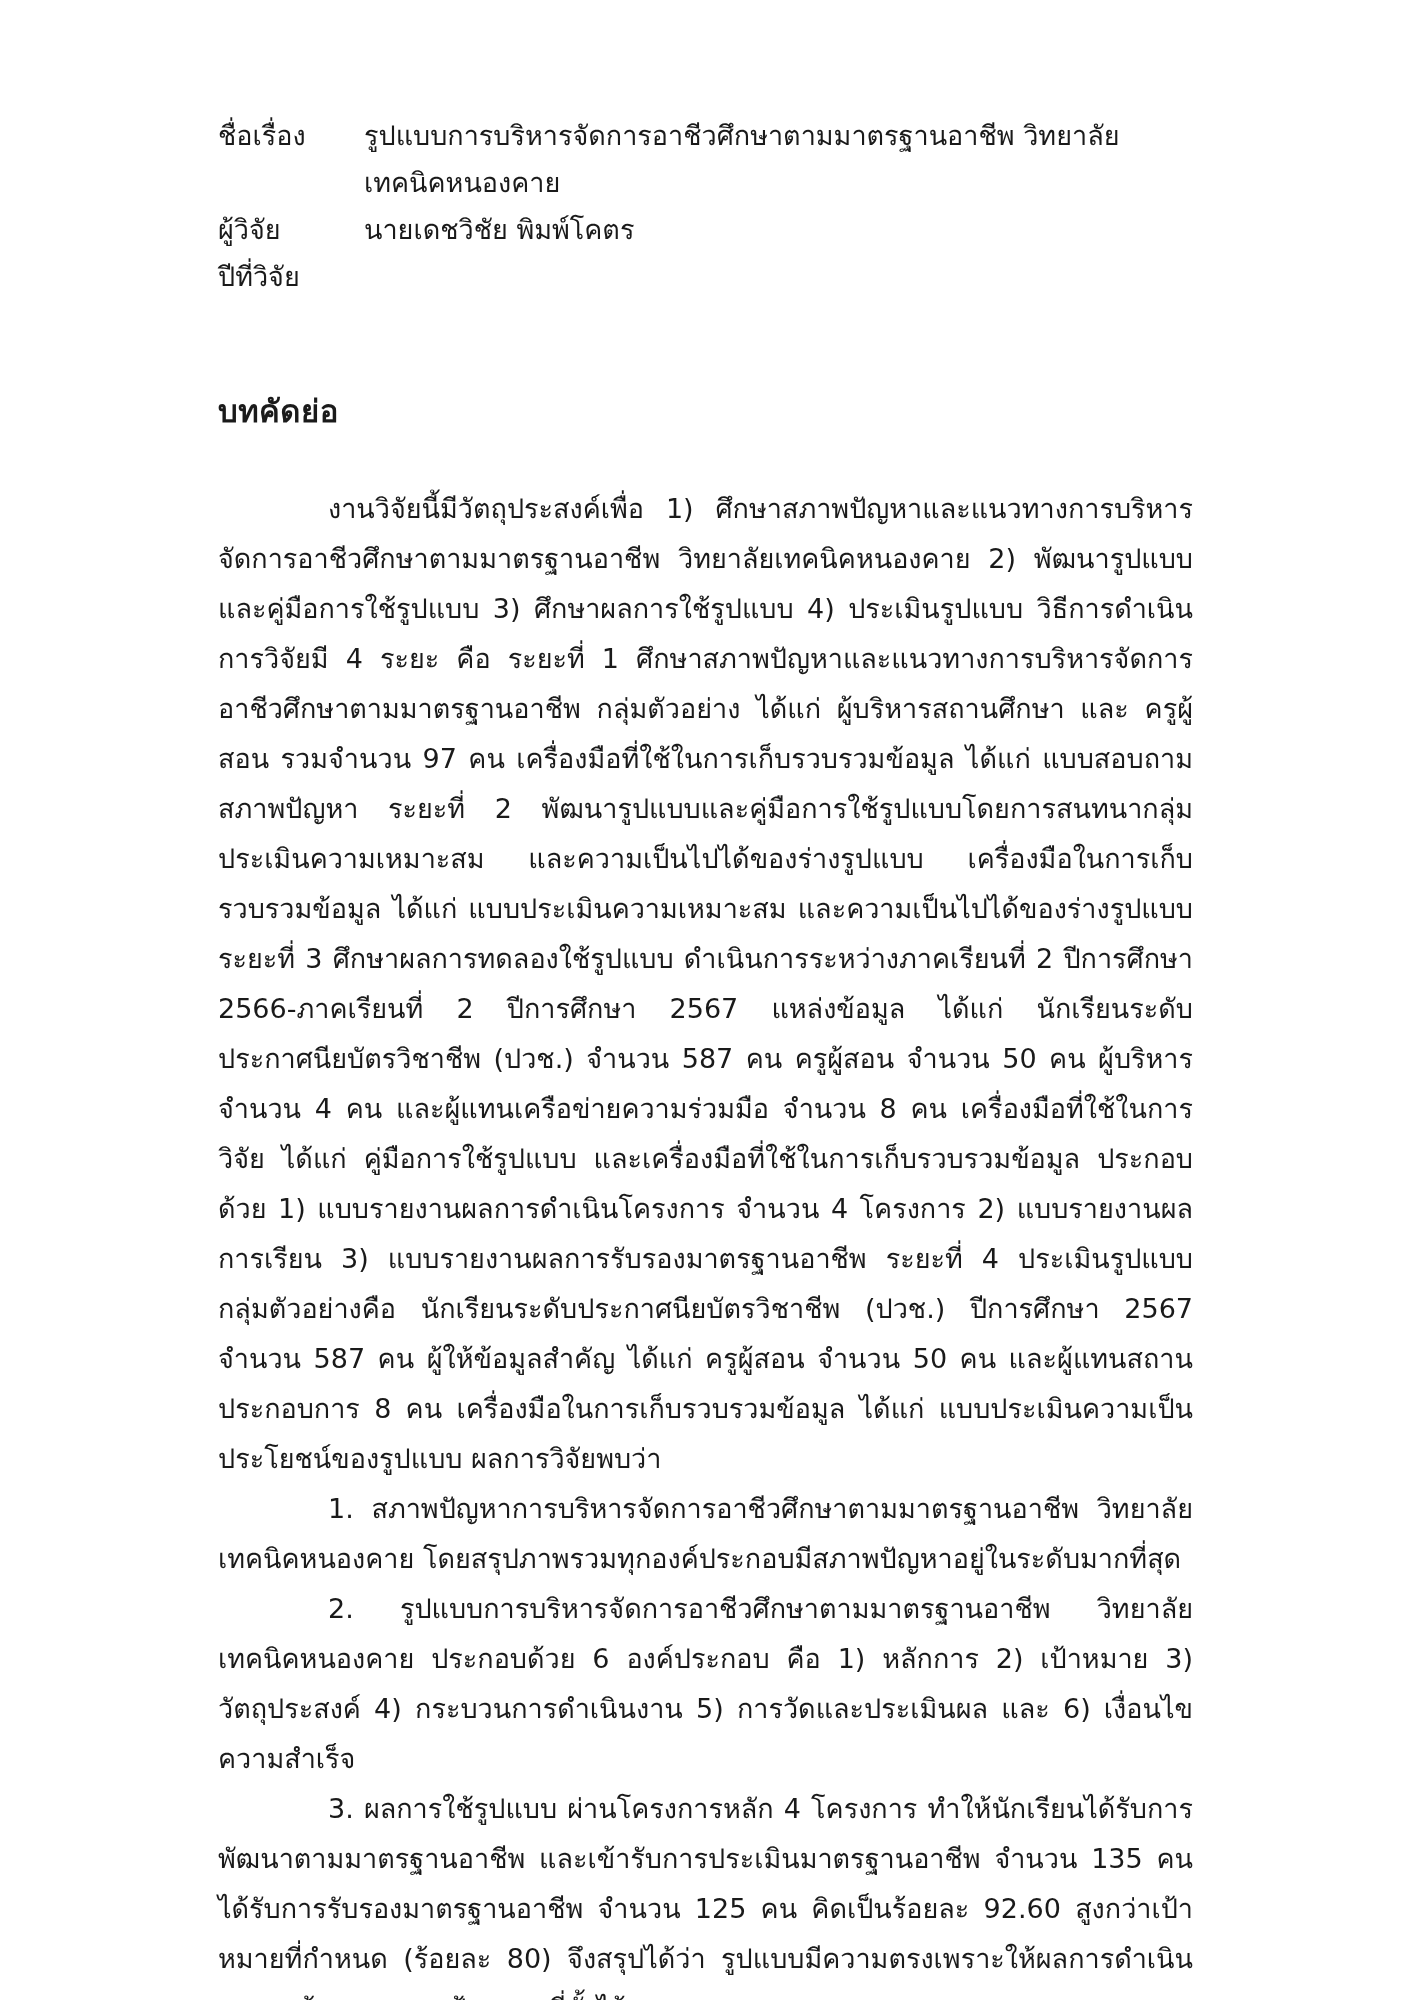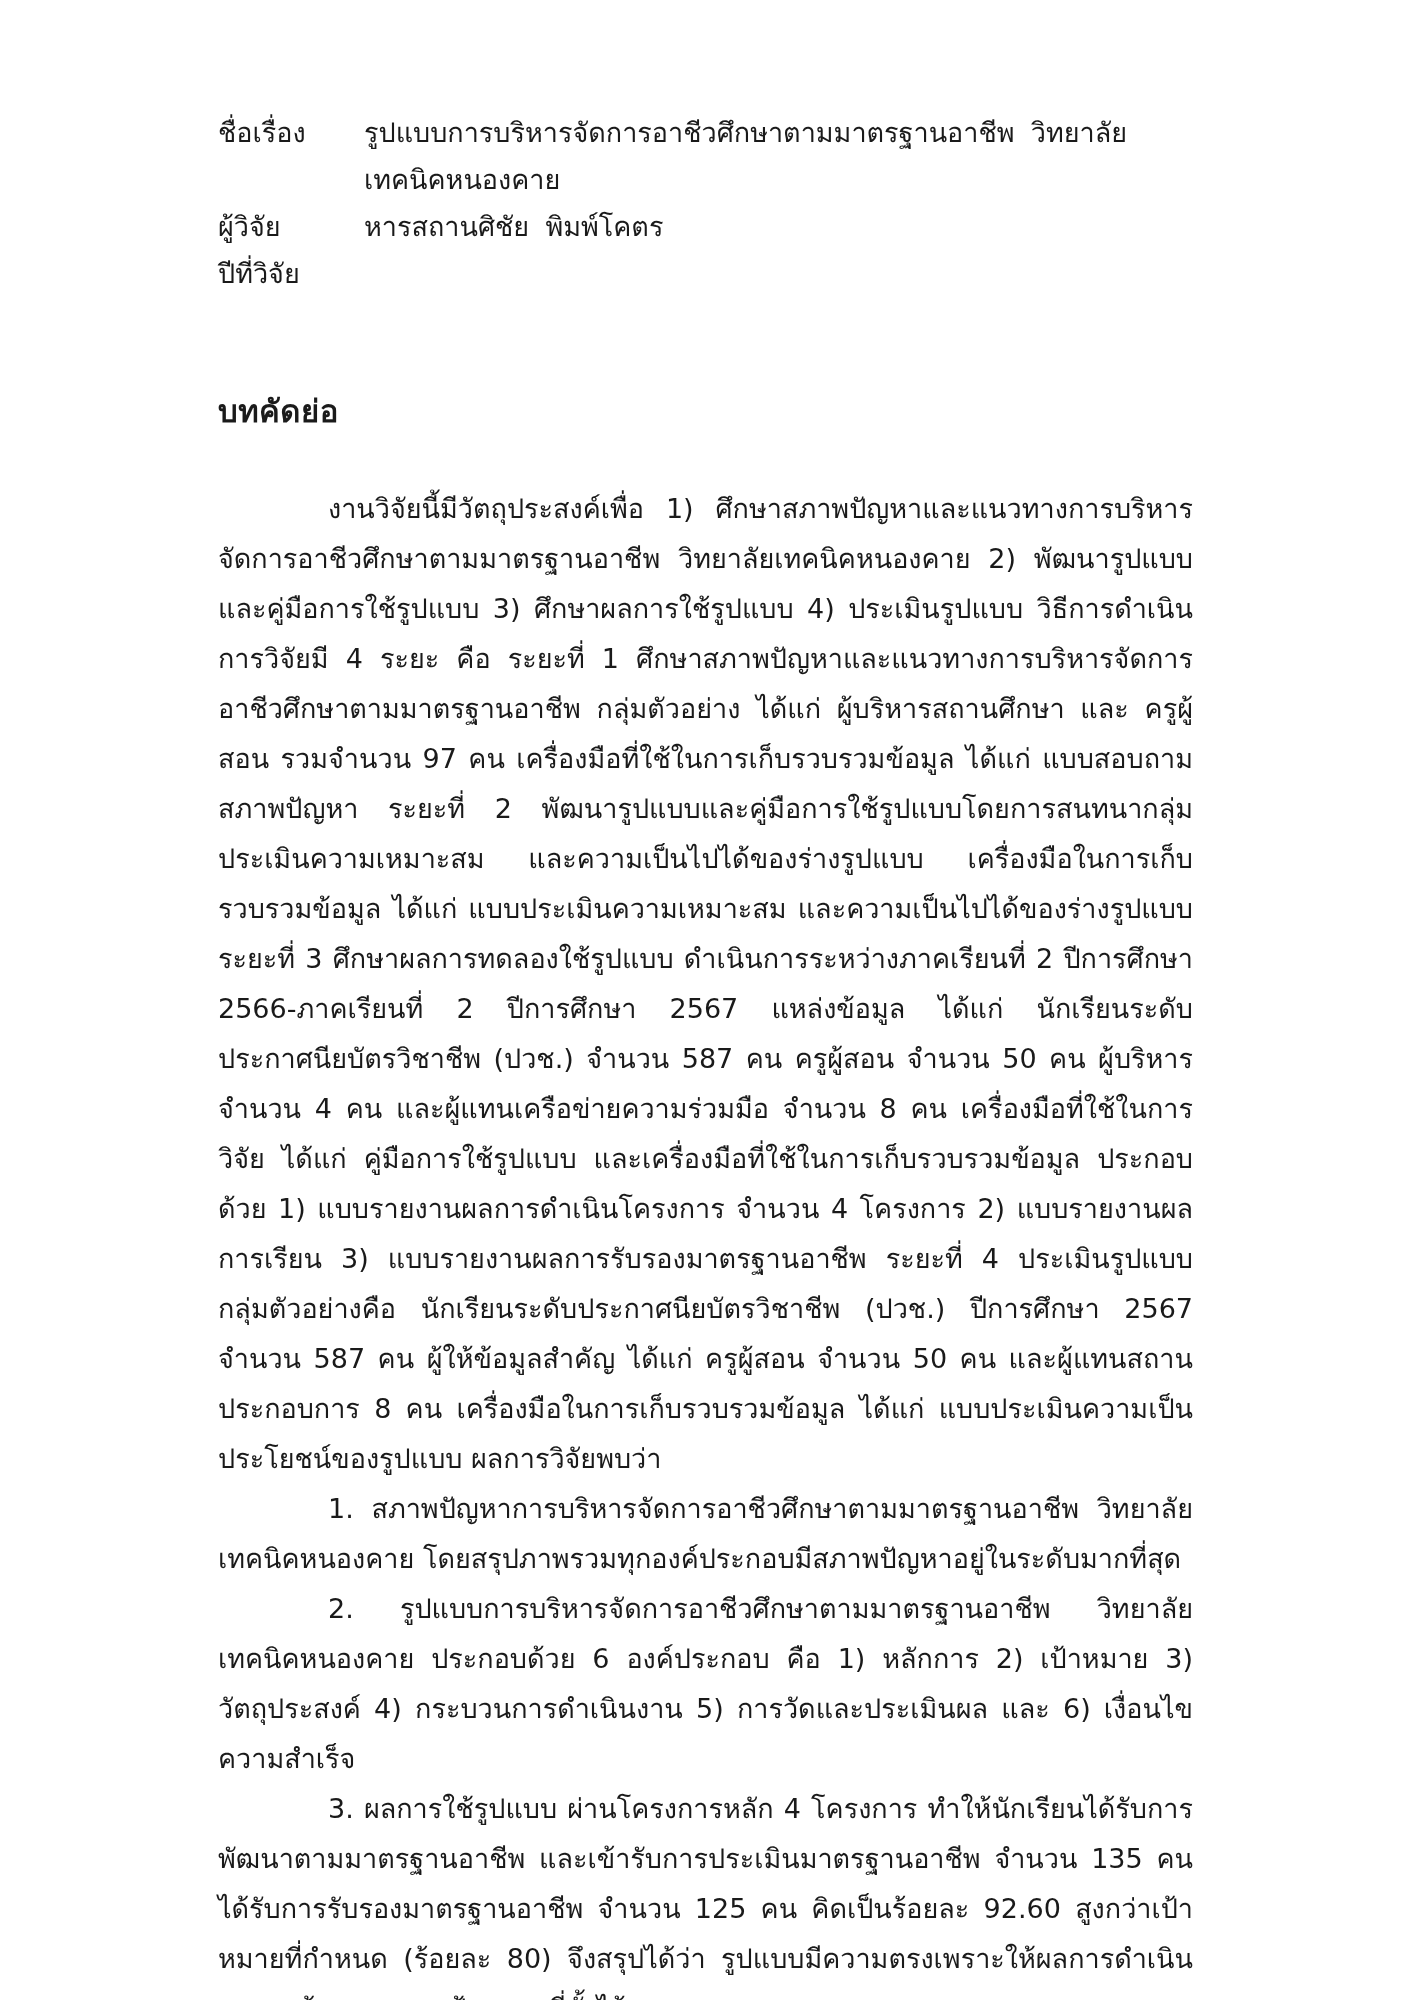--- a/index.html
+++ b/index.html
@@ -9,21 +9,21 @@
       color: #1a1a1a;
     }
     .page {
       position: relative;
       width: 1409px;
       height: 2000px;
       background: #ffffff;
       overflow: hidden;
       padding: 112px 216px 0 218px;
     }
-    .meta { margin-bottom: 0; font-family: Liberation Mono, monospace; }
+    .meta { margin-bottom: 0; }
     .meta-row {
       display: flex;
       align-items: baseline;
       line-height: 47px;
       font-size: 27px;
     }
     .meta-label {
       flex: 0 0 110px;
       white-space: nowrap;
     }
@@ -49,21 +49,21 @@
 
 <div class="page">
 
   <div class="meta">
     <div class="meta-row">
       <span class="meta-label">ชื่อเรื่อง</span>
       <span class="meta-value">รูปแบบการบริหารจัดการอาชีวศึกษาตามมาตรฐานอาชีพ วิทยาลัยเทคนิคหนองคาย</span>
     </div>
     <div class="meta-row">
       <span class="meta-label">ผู้วิจัย</span>
-      <span class="meta-value">หารสถานศิชัย พิมพ์โคตร</span>
+      <span class="meta-value">นายเดชวิชัย พิมพ์โคตร</span>
     </div>
     <div class="meta-row">
       <span class="meta-label">ปีที่วิจัย</span>
     </div>
   </div>
 
   <h1 class="title">บทคัดย่อ</h1>
 
   <p class="body-para">งานวิจัยนี้มีวัตถุประสงค์เพื่อ 1) ศึกษาสภาพปัญหาและแนวทางการบริหารจัดการอาชีวศึกษาตามมาตรฐานอาชีพ วิทยาลัยเทคนิคหนองคาย 2) พัฒนารูปแบบและคู่มือการใช้รูปแบบ 3) ศึกษาผลการใช้รูปแบบ 4) ประเมินรูปแบบ วิธีการดำเนินการวิจัยมี 4 ระยะ คือ ระยะที่ 1 ศึกษาสภาพปัญหาและแนวทางการบริหารจัดการอาชีวศึกษาตามมาตรฐานอาชีพ กลุ่มตัวอย่าง ได้แก่ ผู้บริหารสถานศึกษา และ ครูผู้สอน รวมจำนวน 97 คน เครื่องมือที่ใช้ในการเก็บรวบรวมข้อมูล ได้แก่ แบบสอบถามสภาพปัญหา ระยะที่ 2 พัฒนารูปแบบและคู่มือการใช้รูปแบบโดยการสนทนากลุ่ม ประเมินความเหมาะสม และความเป็นไปได้ของร่างรูปแบบ เครื่องมือในการเก็บรวบรวมข้อมูล ได้แก่ แบบประเมินความเหมาะสม และความเป็นไปได้ของร่างรูปแบบ ระยะที่ 3 ศึกษาผลการทดลองใช้รูปแบบ ดำเนินการระหว่างภาคเรียนที่ 2 ปีการศึกษา 2566-ภาคเรียนที่ 2 ปีการศึกษา 2567 แหล่งข้อมูล ได้แก่ นักเรียนระดับประกาศนียบัตรวิชาชีพ (ปวช.) จำนวน 587 คน ครูผู้สอน จำนวน 50 คน ผู้บริหาร จำนวน 4 คน และผู้แทนเครือข่ายความร่วมมือ จำนวน 8 คน เครื่องมือที่ใช้ในการวิจัย ได้แก่ คู่มือการใช้รูปแบบ และเครื่องมือที่ใช้ในการเก็บรวบรวมข้อมูล ประกอบด้วย 1) แบบรายงานผลการดำเนินโครงการ จำนวน 4 โครงการ 2) แบบรายงานผลการเรียน 3) แบบรายงานผลการรับรองมาตรฐานอาชีพ ระยะที่ 4 ประเมินรูปแบบ กลุ่มตัวอย่างคือ นักเรียนระดับประกาศนียบัตรวิชาชีพ (ปวช.) ปีการศึกษา 2567 จำนวน 587 คน ผู้ให้ข้อมูลสำคัญ ได้แก่ ครูผู้สอน จำนวน 50 คน และผู้แทนสถานประกอบการ 8 คน เครื่องมือในการเก็บรวบรวมข้อมูล ได้แก่ แบบประเมินความเป็นประโยชน์ของรูปแบบ ผลการวิจัยพบว่า</p>
   <p class="body-para">1. สภาพปัญหาการบริหารจัดการอาชีวศึกษาตามมาตรฐานอาชีพ วิทยาลัยเทคนิคหนองคาย โดยสรุปภาพรวมทุกองค์ประกอบมีสภาพปัญหาอยู่ในระดับมากที่สุด</p>

